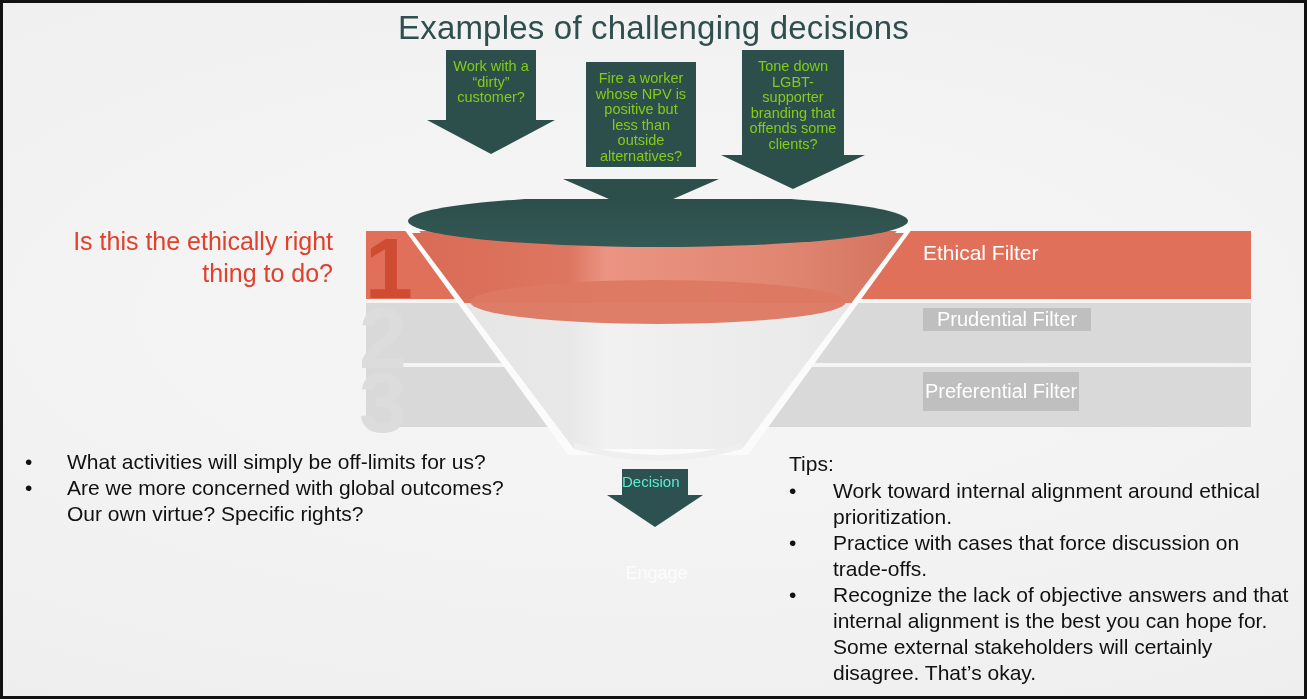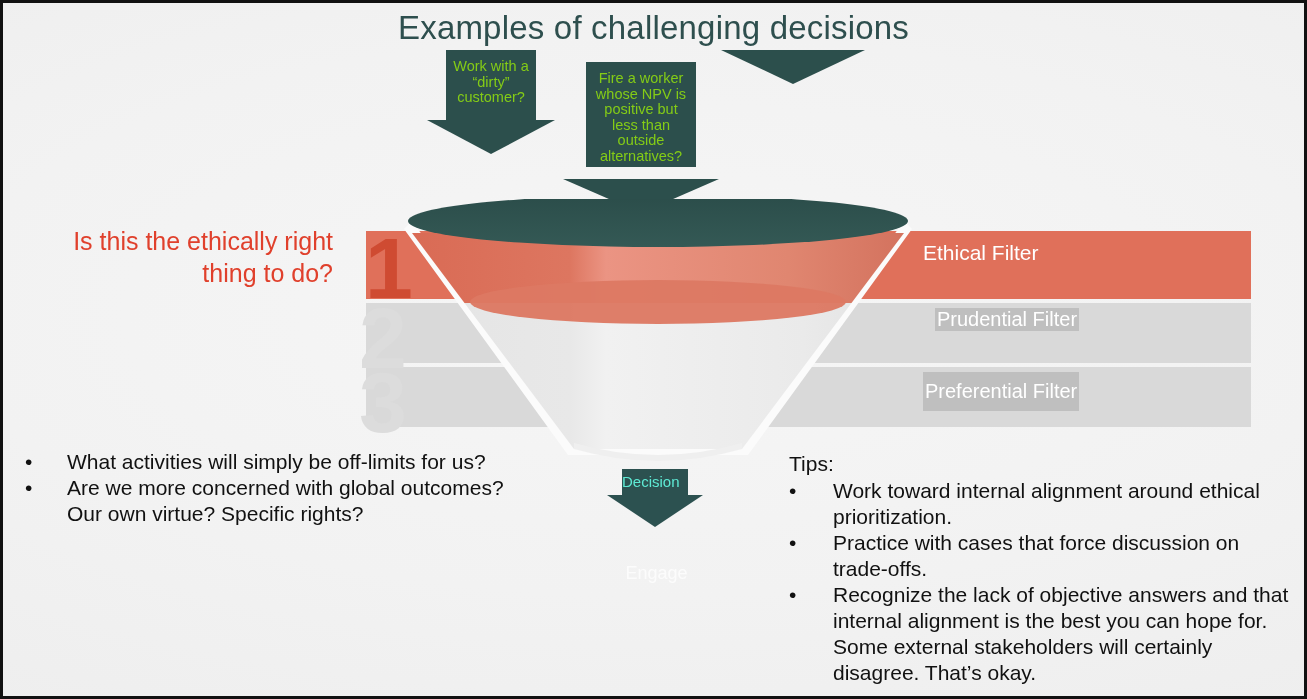--- a/index.html
+++ b/index.html
@@ -76,21 +76,21 @@
     left:363px;top:364px;width:885px;height:60px;
     background:#d9d9d9;
   }
   .band-label{
     position:absolute;
     font-size:20px;
     color:#ffffff;
     white-space:nowrap;
   }
   #lbl1{left:920px;top:238px;font-size:21px;}
-  #lbl2{left:920px;top:305px;background:#bfbfbf;padding:0 2px;margin-left:12px;}
+  #lbl2{left:920px;top:305px;background:#bfbfbf;padding:0 14px;}
   #lbl3{left:920px;top:369px;background:#bfbfbf;padding:8px 2px;}
 
   
   .stepnum{
     position:absolute;
     font-size:86px;
     font-weight:bold;
     line-height:1;
     font-family:"Liberation Sans",sans-serif;
   }
@@ -153,20 +153,21 @@
 
   <div class="qarrow" id="qa1">
     <div class="body">Work with a “dirty” customer?</div>
     <div class="head"></div>
   </div>
   <div class="qarrow" id="qa2">
     <div class="body">Fire a worker whose NPV is positive but less than outside alternatives?</div>
     <div class="head"></div>
   </div>
   <div class="qarrow" id="qa3">
+    <div class="body">Tone down LGBT-supporter branding  that offends some clients?</div>
     <div class="head"></div>
   </div>
 
   <div class="band" id="band1"></div>
   <div class="band" id="band2"></div>
   <div class="band" id="band3"></div>
 
   <div class="stepnum" id="num1">1</div>
   <div class="stepnum" id="num2">2</div>
   <div class="stepnum" id="num3">3</div>

